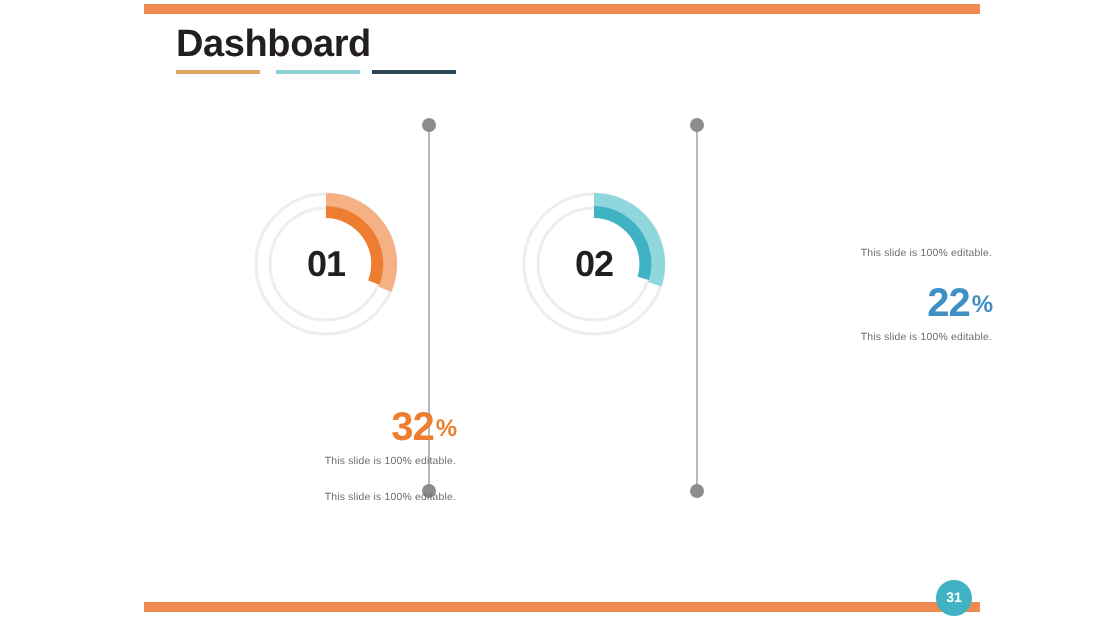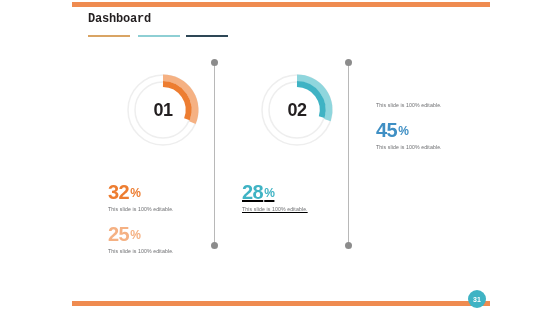--- a/index.html
+++ b/index.html
@@ -37,25 +37,24 @@
     width: 418px;
     height: 5px;
     background: #ef8b50;
   }
 
   
   .title {
     position: absolute;
     left: 88px;
     top: 12px;
-    font-size: 12px;
+    font-size: 19px;
     font-weight: bold;
     color: #231f20;
     letter-spacing: -0.2px;
-    font-family: Liberation Mono, monospace;
   }
   .title-rules {
     position: absolute;
     left: 88px;
     top: 35px;
     width: 140px;
     height: 3px;
   }
   .rule {
     position: absolute;
@@ -83,25 +82,26 @@
     height: 7px;
     border-radius: 50%;
     background: #8c8c8c;
   }
   .divider .dot.top { top: -3px; }
   .divider .dot.bottom { bottom: -3px; }
 
   
   .col {
     position: absolute;
-    top: 70px;
+    top: 92px;
     width: 130px;
+    text-align: right;
   }
   .col.c1 { left: 98px; }
-  .col.c2 { left: 232px; text-decoration: underline; }
+  .col.c2 { left: 232px; }
   .col.c3 { left: 366px; }
 
   
   .donut-wrap {
     position: relative;
     width: 80px;
     height: 80px;
     margin: 0 auto;
   }
   .donut-wrap svg { display: block; }
@@ -196,51 +196,46 @@
         <path d="M 40 14 A 26 26 0 0 1 63.9 49.3" fill="none" stroke="#ed7d31" stroke-width="6"></path>
       </svg>
       <div class="donut-label">01</div>
     </div>
     <div class="stats">
       <div class="stat">
         <div class="stat-value" style="color:#ed7d31"><span>32</span><span class="pct">%</span></div>
         <div class="stat-caption">This slide is 100% editable.</div>
       </div>
       <div class="stat">
-        <div class="stat-value" style="color:#f5b183"><span>25</span><span class="pct">%</span></div>
         <div class="stat-caption">This slide is 100% editable.</div>
       </div>
     </div>
   </div>
 
   <div class="col c2">
     <div class="donut-wrap">
       <svg width="80" height="80" viewBox="0 0 80 80">
         <circle cx="40" cy="40" r="35" fill="none" stroke="#eeeeee" stroke-width="1.5"></circle>
         <circle cx="40" cy="40" r="28" fill="none" stroke="#eeeeee" stroke-width="1.5"></circle>
         <path d="M 40 8 A 32 32 0 0 1 70.4 50.1" fill="none" stroke="#8fd6dd" stroke-width="7"></path>
         <path d="M 40 14 A 26 26 0 0 1 64.7 47.2" fill="none" stroke="#3fb3c4" stroke-width="6"></path>
       </svg>
       <div class="donut-label">02</div>
     </div>
     <div class="stats">
-      <div class="stat">
-        <div class="stat-value" style="color:#3fb3c4"><span>28</span><span class="pct">%</span></div>
-        <div class="stat-caption">This slide is 100% editable.</div>
-      </div>
     </div>
   </div>
 
   <div class="col c3">
     <div class="stats">
       <div class="stat">
         <div class="stat-caption">This slide is 100% editable.</div>
       </div>
       <div class="stat">
-        <div class="stat-value" style="color:#3f8fc4"><span>45</span><span class="pct">%</span></div>
+        <div class="stat-value" style="color:#3f8fc4"><span>22</span><span class="pct">%</span></div>
         <div class="stat-caption">This slide is 100% editable.</div>
       </div>
     </div>
   </div>
 
   <div class="bar-bottom"></div>
 
   <div class="page-badge">31</div>
 
 </div>

